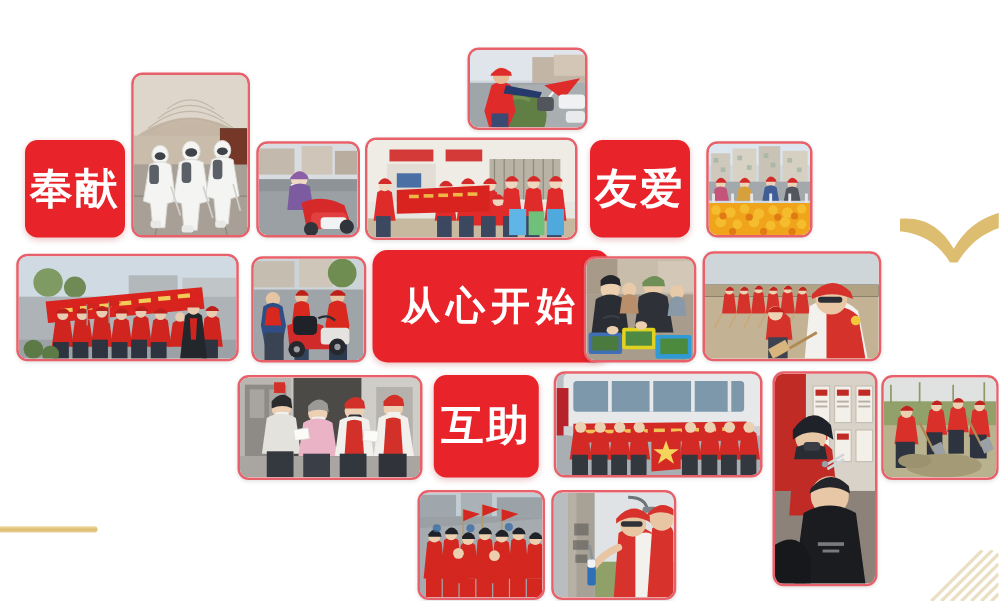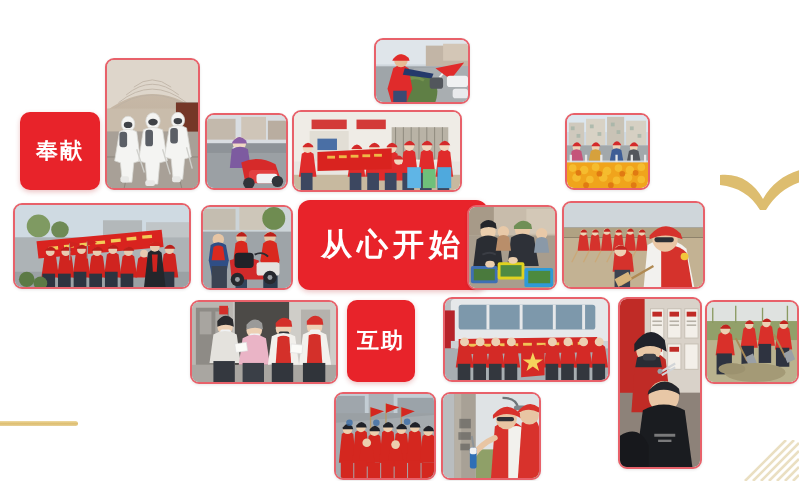--- a/index.html
+++ b/index.html
@@ -41,21 +41,21 @@
     align-items: center;
     justify-content: center;
     flex-direction: column;
     color: #ffffff;
     font-weight: bold;
     letter-spacing: 2px;
     text-align: center;
     line-height: 1.18;
     box-shadow: 0 2px 5px rgba(180,20,25,0.25);
   }
-  .tile.two-word { font-size: 22px; justify-content: center; }
+  .tile.two-word { font-size: 34px; justify-content: center; }
   .tile.slogan   { font-size: 31px; letter-spacing: 5px; border-radius: 12px; }
   .tile .ln { display:block; }
 
   
   .deco { position: absolute; pointer-events: none; }
   .gold-line {
     position: absolute;
     height: 5px;
     border-radius: 3px;
     background: linear-gradient(180deg,#eed9a0 0%,#ddbd6f 55%,#e8d29a 100%);
@@ -289,20 +289,23 @@
 
         <g>
             <rect x="116" y="58" width="14" height="22" fill="#5fb5e6"></rect>
            <rect x="132" y="60" width="13" height="20" fill="#6fc07a"></rect>
            <rect x="147" y="58" width="14" height="22" fill="#4fa9dd"></rect>
           </g>
       </svg>
     </div>
   </div>
 
+  <div class="tile two-word" style="left:472px; top:112px; width:80px; height:78px;">
+    <span class="ln">友爱</span>
+  </div>
 
   <div class="card" style="left:565px; top:113px; width:85px; height:77px;">
     <div class="photo">
       <svg viewBox="0 0 85 77" preserveAspectRatio="none">
         <rect width="85" height="77" fill="#cfd9e2"></rect>
         <rect width="85" height="18" fill="#dce6ee"></rect>
         <rect x="2" y="8" width="16" height="24" fill="#cfc9bd"></rect>
         <rect x="20" y="4" width="20" height="28" fill="#d8d2c5"></rect>
         <rect x="42" y="2" width="18" height="30" fill="#c9c3b6"></rect>
         <rect x="62" y="6" width="21" height="26" fill="#d6d0c3"></rect>
@@ -643,21 +646,21 @@
         <rect x="114" y="64" width="23" height="20" fill="#30343a"></rect>
 
         <g fill="#fbfbf8" stroke="#ddd" stroke-width=".6">
           <rect x="44" y="44" width="12" height="9" transform="rotate(-8 44 44)"></rect>
           <rect x="102" y="44" width="12" height="9" transform="rotate(6 102 44)"></rect>
         </g>
       </svg>
     </div>
   </div>
 
-  <div class="tile two-word" style="left:347px; top:300px; width:68px; height:82px;">
+  <div class="tile two-word" style="left:347px; top:300px; width:84px; height:82px;">
     <span class="ln">互助</span>
   </div>
 
   <div class="card" style="left:443px; top:297px; width:167px; height:85px;">
     <div class="photo">
       <svg viewBox="0 0 167 85" preserveAspectRatio="none">
         <rect width="167" height="85" fill="#b9bec2"></rect>
 
         <rect x="6" y="0" width="161" height="52" rx="4" fill="#e6e8ea"></rect>
         <rect x="14" y="6" width="140" height="26" rx="3" fill="#7d98ab"></rect>

